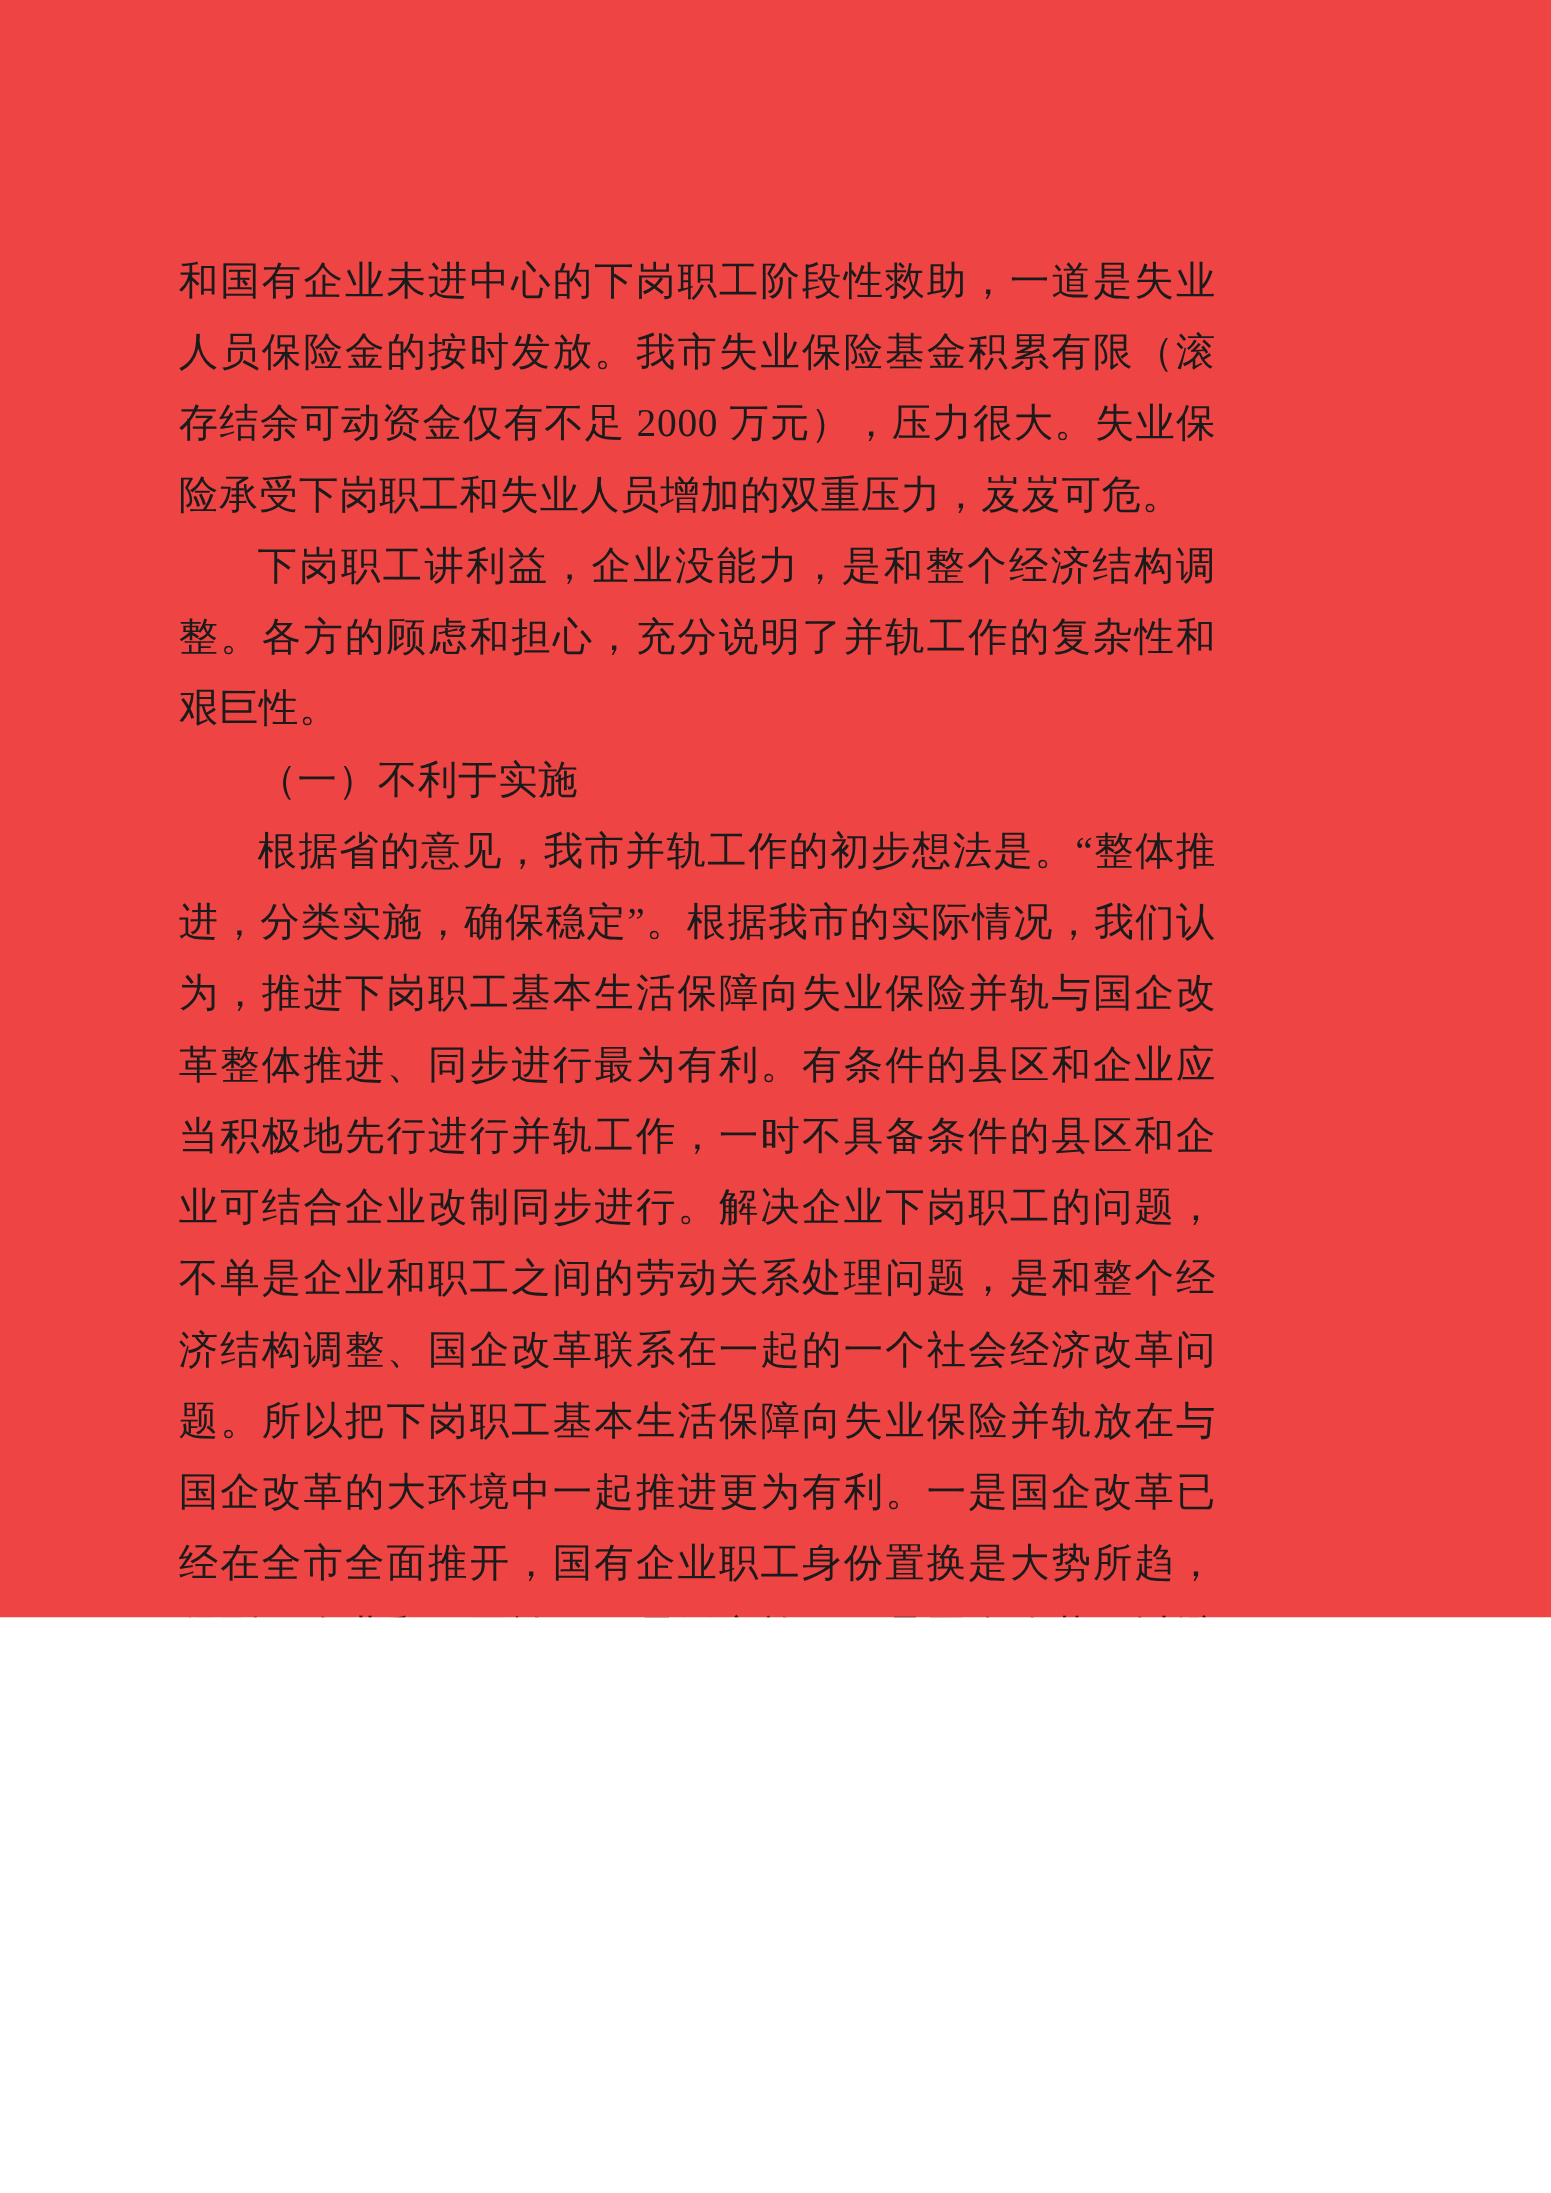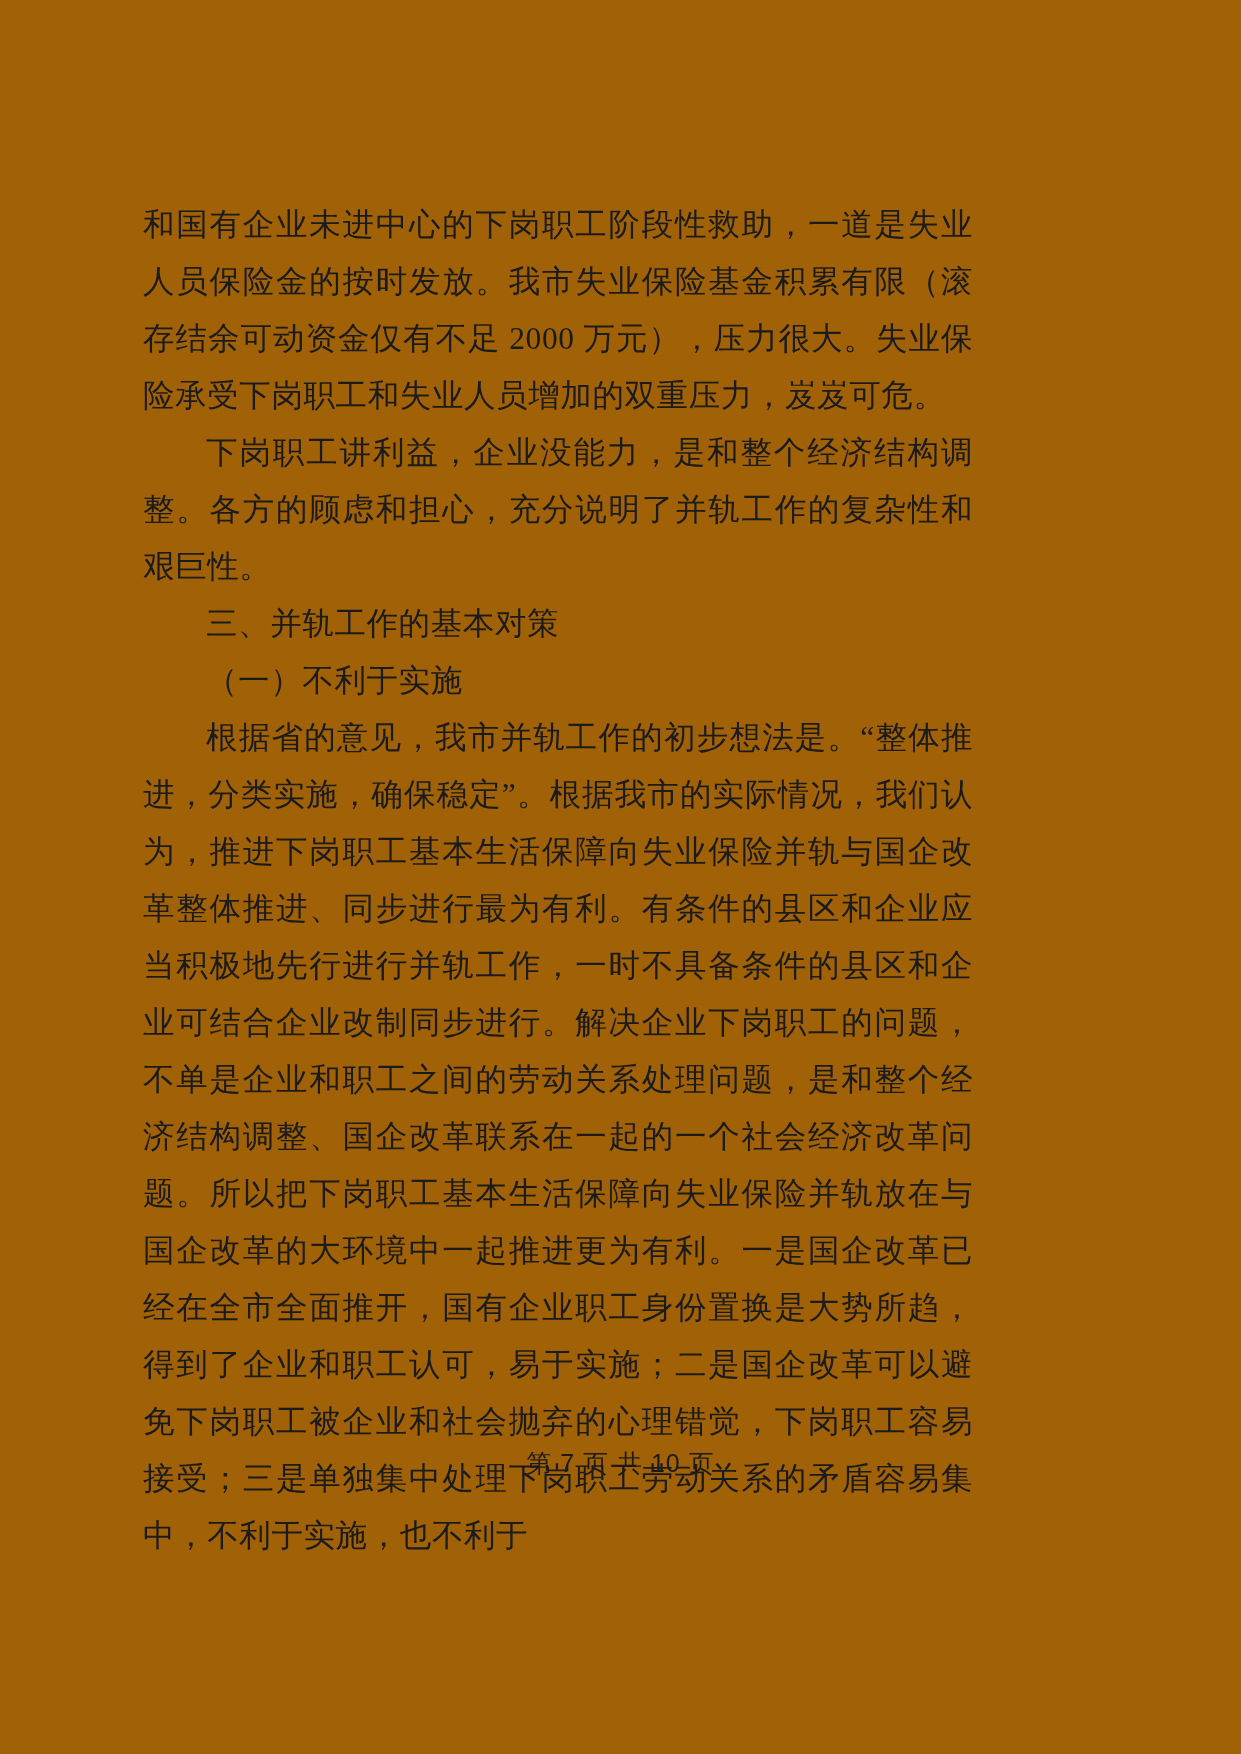--- a/index.html
+++ b/index.html
@@ -3,22 +3,22 @@
 <meta charset="utf-8">
 <style>
   html, body {
     margin: 0;
     padding: 0;
     background: #ffffff;
   }
   .page {
     position: relative;
     width: 1241px;
-    height: 1754px;
-    background: #a16207;
+    height: 1294px;
+    background: #ef4444;
     box-sizing: border-box;
     font-family: "Liberation Serif", "DejaVu Serif", serif;
     overflow: hidden;
   }
   .content {
     position: absolute;
     left: 143px;
     top: 196px;
     width: 830px;
   }
@@ -47,18 +47,17 @@
     letter-spacing: 1px;
   }
 </style>
 </head>
 <body>
 
 <div class="page">
   <div class="content">
     <p class="para">和国有企业未进中心的下岗职工阶段性救助，一道是失业人员保险金的按时发放。我市失业保险基金积累有限（滚存结余可动资金仅有不足 2000 万元），压力很大。失业保险承受下岗职工和失业人员增加的双重压力，岌岌可危。</p>
     <p class="para indent">下岗职工讲利益，企业没能力，是和整个经济结构调整。各方的顾虑和担心，充分说明了并轨工作的复杂性和艰巨性。</p>
-    <p class="para indent">三、并轨工作的基本对策</p>
     <p class="para indent">（一）不利于实施</p>
     <p class="para indent">根据省的意见，我市并轨工作的初步想法是。“整体推进，分类实施，确保稳定”。根据我市的实际情况，我们认为，推进下岗职工基本生活保障向失业保险并轨与国企改革整体推进、同步进行最为有利。有条件的县区和企业应当积极地先行进行并轨工作，一时不具备条件的县区和企业可结合企业改制同步进行。解决企业下岗职工的问题，不单是企业和职工之间的劳动关系处理问题，是和整个经济结构调整、国企改革联系在一起的一个社会经济改革问题。所以把下岗职工基本生活保障向失业保险并轨放在与国企改革的大环境中一起推进更为有利。一是国企改革已经在全市全面推开，国有企业职工身份置换是大势所趋，得到了企业和职工认可，易于实施；二是国企改革可以避免下岗职工被企业和社会抛弃的心理错觉，下岗职工容易接受；三是单独集中处理下岗职工劳动关系的矛盾容易集中，不利于实施，也不利于</p>
   </div>
   <div class="footer">第 7 页  共 10 页</div>
 </div>
 
 </body></html>

